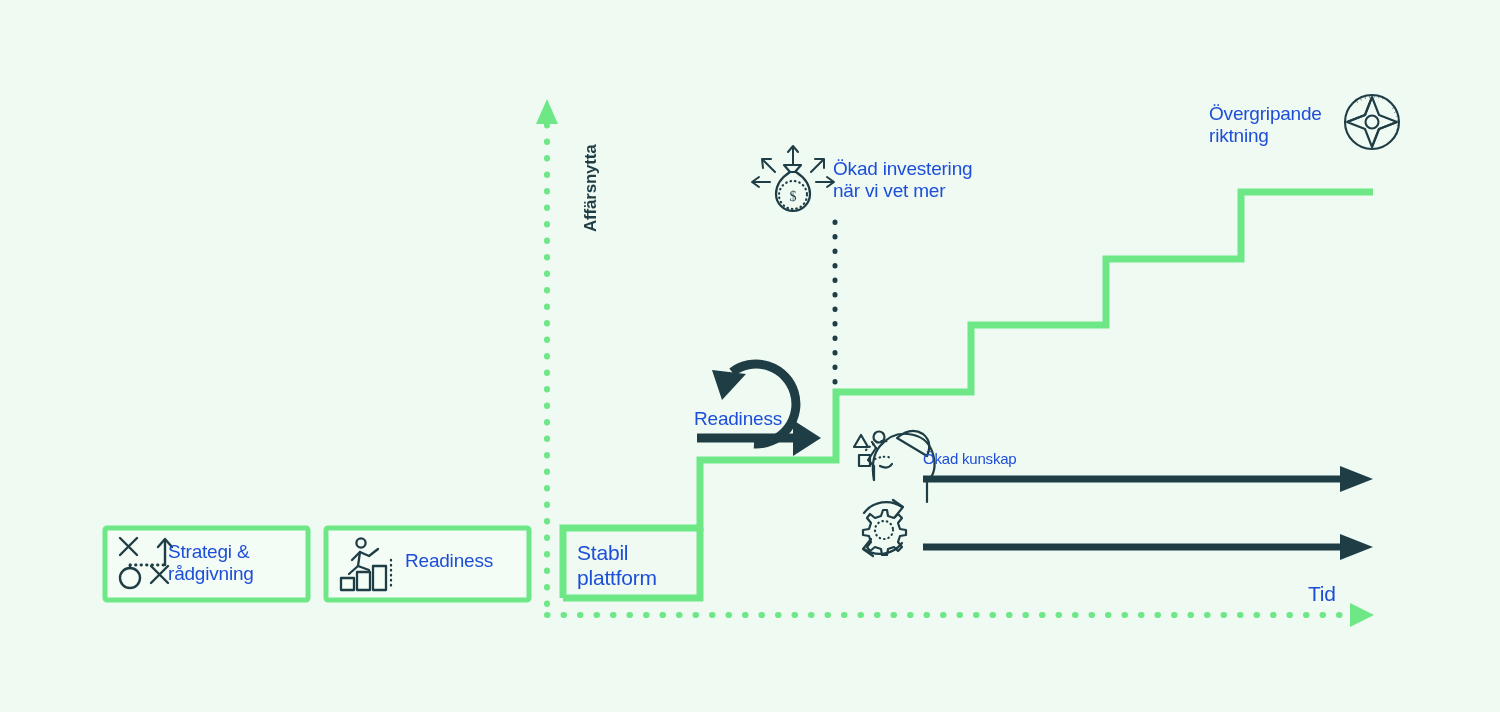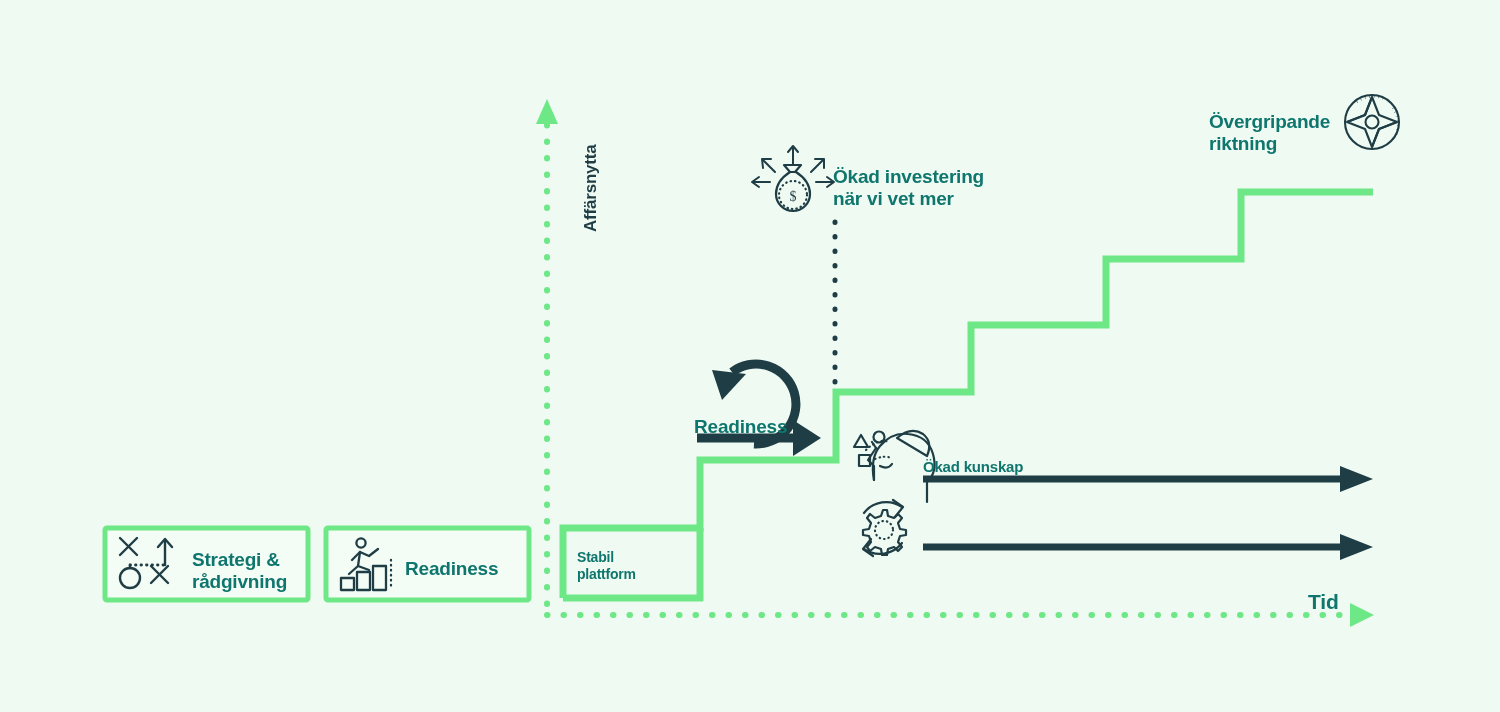--- a/index.html
+++ b/index.html
@@ -23,30 +23,29 @@
     left: 0;
     top: 0;
     width: 1500px;
     height: 712px;
     overflow: visible;
   }
 
   
   .txt {
     position: absolute;
-    color: #0f766e;
-    font-weight: bold;
+    color: #1d4ed8;
+    font-weight: normal;
     line-height: 1.18;
     white-space: pre-line;
     letter-spacing: -0.2px;
-    margin-top: 8px;
   }
 
   .card-label      { font-size: 19px; }
-  .stair-label     { font-size: 14px; }
+  .stair-label     { font-size: 21px; }
   .callout-label   { font-size: 19px; }
   .flow-label      { font-size: 15px; }
   .agility-label   { font-size: 19px; }
   .axis-label-x    { font-size: 21px; }
 
   .axis-label-y {
     position: absolute;
     color: #1f3d45;
     font-weight: bold;
     font-size: 17px;
@@ -181,21 +180,21 @@
       <line x1="923" y1="547" x2="1345" y2="547" stroke="#1f3d45" stroke-width="7"></line>
       <polygon points="1340,534 1373,547 1340,560" fill="#1f3d45"></polygon>
     </g>
 
   </svg>
 
   <div class="axis-label-y" style="left:581px; top:232px;">Affärsnytta</div>
 
   <div class="txt axis-label-x" style="left:1308px; top:582px;">Tid</div>
 
-  <div class="txt card-label" style="left:192px; top:541px;">Strategi &amp;
+  <div class="txt card-label" style="left:168px; top:541px;">Strategi &amp;
 rådgivning</div>
 
   <div class="txt card-label" style="left:405px; top:550px;">Readiness</div>
 
   <div class="txt stair-label" style="left:577px; top:541px;">Stabil
 plattform</div>
 
   <div class="txt callout-label" style="left:833px; top:158px;">Ökad investering
 när vi vet mer</div>
 

